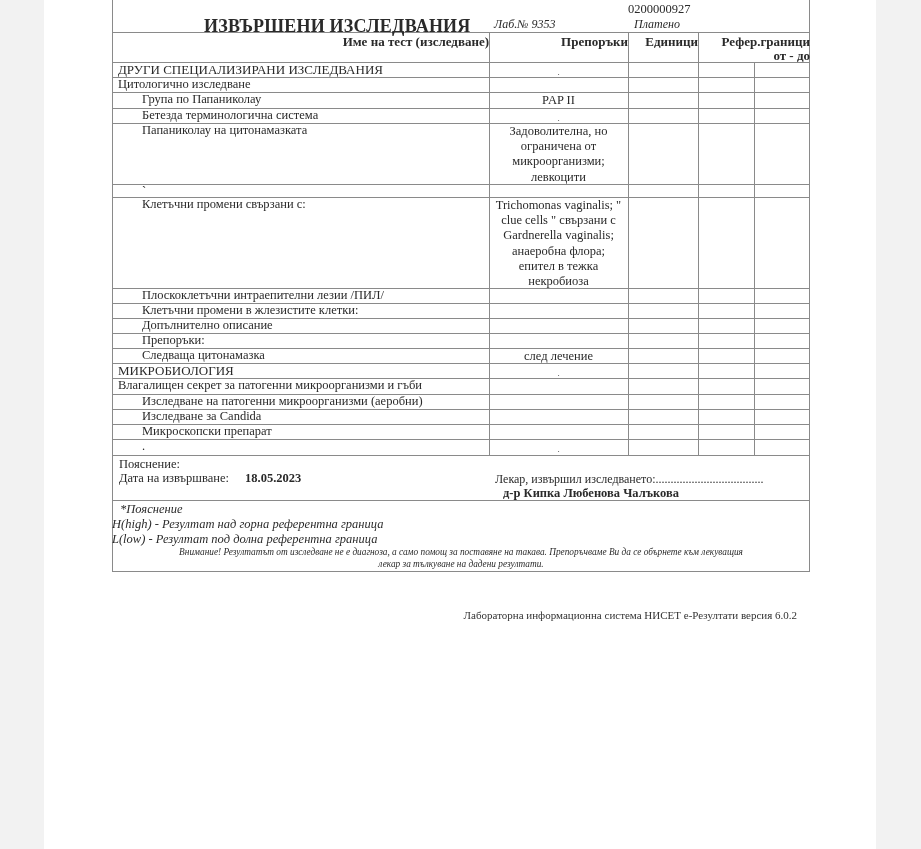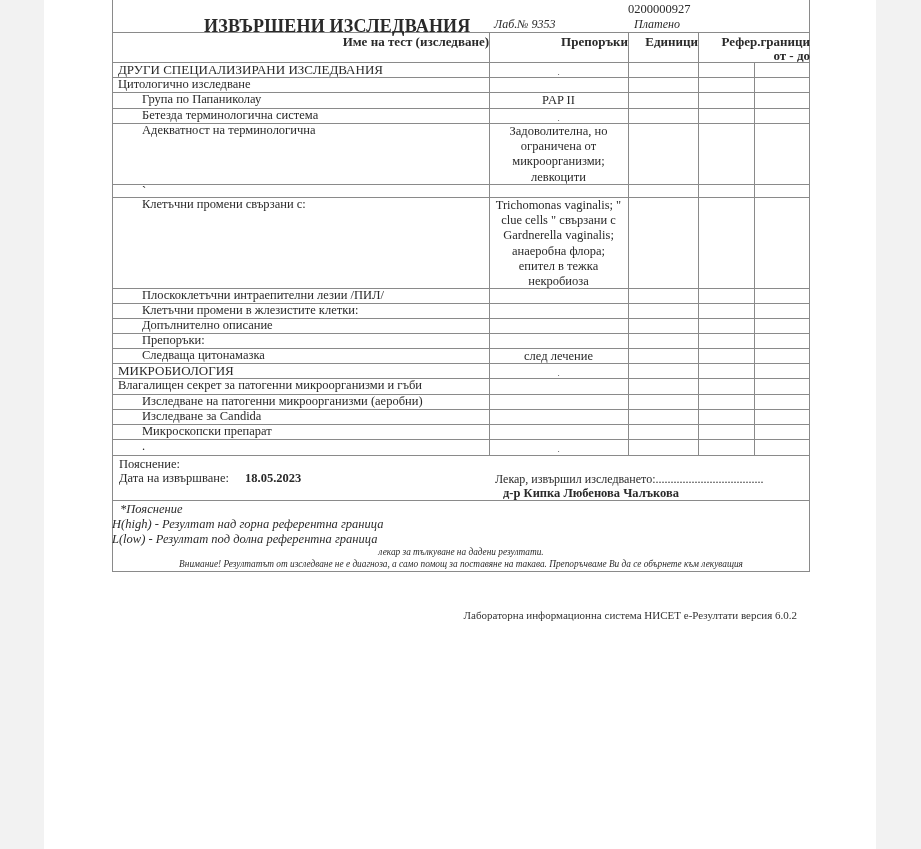--- a/index.html
+++ b/index.html
@@ -74,21 +74,21 @@
       <div class="line-h" style="left: 0px; top: 77px; width: 698px;"></div>
       <div class="row-text" style="left: 6px; top: 77px;">Цитологично изследване</div>
       <div class="res-text" style="left: 377px; width: 139px; top: 78px;"></div>
       <div class="line-h" style="left: 0px; top: 92px; width: 698px;"></div>
       <div class="row-text indent" style="left: 6px; top: 92px;">Група по Папаниколау</div>
       <div class="res-text" style="left: 377px; width: 139px; top: 93px;">PAP II</div>
       <div class="line-h" style="left: 0px; top: 108px; width: 698px;"></div>
       <div class="row-text indent" style="left: 6px; top: 108px;">Бетезда терминологична система</div>
       <div class="res-text" style="left: 377px; width: 139px; top: 111px; font-size: 9px;">.</div>
       <div class="line-h" style="left: 0px; top: 123px; width: 698px;"></div>
-      <div class="row-text indent" style="left: 6px; top: 123px;">Адекватност на терминологична</div>
+      <div class="row-text indent" style="left: 6px; top: 123px;">Папаниколау на цитонамазката</div>
       <div class="res-text" style="left: 377px; width: 139px; top: 124px;">
         <div>Задоволителна, но</div>
         <div>ограничена от</div>
         <div>микроорганизми;</div>
         <div>левкоцити</div>
       </div>
       <div class="line-h" style="left: 0px; top: 184px; width: 698px;"></div>
       <div class="row-text indent" style="left: 6px; top: 184px;">`</div>
       <div class="res-text" style="left: 377px; width: 139px; top: 185px;"></div>
       <div class="line-h" style="left: 0px; top: 197px; width: 698px;"></div>
@@ -147,21 +147,21 @@
   <div class="note" style="left:7px;top:471px;">Дата на извършване:</div>
   <div class="note bold" style="left:133px;top:471px;">18.05.2023</div>
   <div class="note" style="left:383px;top:472px;font-size:12px;">Лекар, извършил изследването:....................................</div>
   <div class="note bold" style="left:391px;top:486px;">д-р Кипка Любенова Чалъкова</div>
 
   <div class="line-h" style="left:0;top:500px;width:698px;"></div>
   <div class="note italic" style="left:8px;top:502px;">*Пояснение</div>
   <div class="note italic" style="left:0;top:517px;">H(high) - Резултат над горна референтна граница</div>
   <div class="note italic" style="left:0;top:532px;">L(low) - Резултат под долна референтна граница</div>
   <div class="note italic" style="left:0;top:546px;width:698px;text-align:center;font-size:9.3px;line-height:12px;">
+    <div>Внимание! Резултатът от изследване не е диагноза, а само помощ за поставяне на такава. Препоръчваме Ви да се обърнете към лекуващия</div>
     <div>лекар за тълкуване на дадени резултати.</div>
-    <div>Внимание! Резултатът от изследване не е диагноза, а само помощ за поставяне на такава. Препоръчваме Ви да се обърнете към лекуващия</div>
   </div>
   <div class="line-h" style="left:0;top:571px;width:698px;"></div>
 </div>
 
 <div class="footer" style="top:609px;">
   <div>Лабораторна информационна система НИСЕТ е-Резултати версия 6.0.2</div>
 </div>
 
 </body></html>

